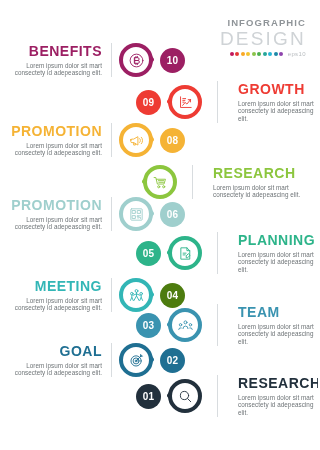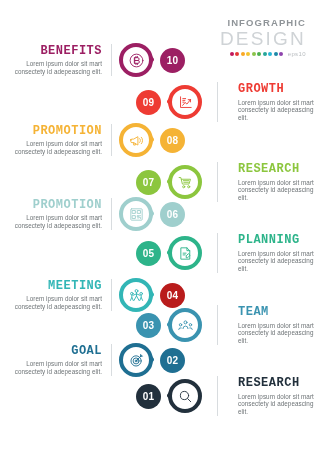--- a/index.html
+++ b/index.html
@@ -66,25 +66,24 @@
     padding-right:9px;
     border-right:1px solid #d8dcdf;
   }
   .txt-right{
     margin-left:8px;
     text-align:left;
     padding-left:20px;
     border-left:1px solid #d8dcdf;
   }
   .ttl{
-    font-size:12px;
+    font-size:14px;
     font-weight:bold;
     letter-spacing:.5px;
     margin-bottom:1.5px;
-    font-family:Liberation Mono, monospace;
   }
   .desc{
     font-size:6.3px;
     color:#6d7376;
     letter-spacing:.05px;
   }
 
   
   .marker{
     position:relative;
@@ -211,21 +210,20 @@
             <path d="M16.5 9.3a3.6 3.6 0 010 5.4" fill="none" stroke="currentColor" stroke-width="1.3" stroke-linecap="round" stroke-linejoin="round"></path>
             <path d="M18.8 7.4a6.5 6.5 0 010 9.2" fill="none" stroke="currentColor" stroke-width="1.3" stroke-linecap="round" stroke-linejoin="round"></path>
             <path d="M8 15v3.4h2.4V16.4" fill="none" stroke="currentColor" stroke-width="1.3" stroke-linecap="round" stroke-linejoin="round"></path>
           </svg>
         </div>
       </div>
       <div class="spacer-n"></div>
       <div class="num" style="background:#f5b335">08</div>
     </div>
     <div class="row" style="top: 160px; justify-content: flex-start; padding-left: 136px; box-sizing: border-box;">
-      <div class="num" style="background:#8cc63e">07</div>
       <div class="spacer-n"></div>
       <div class="marker">
         <div class="tip tip-l" style="background:#8cc63e"></div>
         <div class="ring" style="border-color:#8cc63e"></div>
         <div class="glyph" style="color:#8cc63e">
           <svg width="17" height="17" viewBox="0 0 24 24">
             <path d="M3 5h2.4l2.2 9.2h9.3L19 7.4H6.2" fill="none" stroke="currentColor" stroke-width="1.3" stroke-linecap="round" stroke-linejoin="round"></path>
             <circle cx="9.5" cy="18" r="1.5" fill="none" stroke="currentColor" stroke-width="1.3" stroke-linecap="round" stroke-linejoin="round"></circle>
             <circle cx="16.5" cy="18" r="1.5" fill="none" stroke="currentColor" stroke-width="1.3" stroke-linecap="round" stroke-linejoin="round"></circle>
             <path d="M9 9.4h7.5M9.6 11.7h6.6" fill="none" stroke="currentColor" stroke-width="1.3" stroke-linecap="round" stroke-linejoin="round"></path>
@@ -296,21 +294,21 @@
             <circle cx="5.4" cy="9.4" r="1.8" fill="none" stroke="currentColor" stroke-width="1.3" stroke-linecap="round" stroke-linejoin="round"></circle>
             <circle cx="18.6" cy="9.4" r="1.8" fill="none" stroke="currentColor" stroke-width="1.3" stroke-linecap="round" stroke-linejoin="round"></circle>
             <path d="M12 7.6v5M8.4 19l3.6-6.4L15.6 19" fill="none" stroke="currentColor" stroke-width="1.3" stroke-linecap="round" stroke-linejoin="round"></path>
             <path d="M5.4 11.4v3.2M3.4 19l2-4.4 2 4.4" fill="none" stroke="currentColor" stroke-width="1.3" stroke-linecap="round" stroke-linejoin="round"></path>
             <path d="M18.6 11.4v3.2M16.6 19l2-4.4 2 4.4" fill="none" stroke="currentColor" stroke-width="1.3" stroke-linecap="round" stroke-linejoin="round"></path>
             <path d="M7 11.8L12 9.6l5 2.2" fill="none" stroke="currentColor" stroke-width="1.3" stroke-linecap="round" stroke-linejoin="round"></path>
           </svg>
         </div>
       </div>
       <div class="spacer-n"></div>
-      <div class="num" style="background:#b91c1c">04</div>
+      <div class="num" style="background:#4d7c0f">04</div>
     </div>
     <div class="row" style="top: 303px; justify-content: flex-start; padding-left: 136px; box-sizing: border-box;">
       <div class="num" style="background:#3a93b0">03</div>
       <div class="spacer-n"></div>
       <div class="marker">
         <div class="tip tip-l" style="background:#3a93b0"></div>
         <div class="ring" style="border-color:#3a93b0"></div>
         <div class="glyph" style="color:#3a93b0">
           <svg width="17" height="17" viewBox="0 0 24 24">
             <circle cx="12" cy="7.6" r="2.1" fill="none" stroke="currentColor" stroke-width="1.3" stroke-linecap="round" stroke-linejoin="round"></circle>

